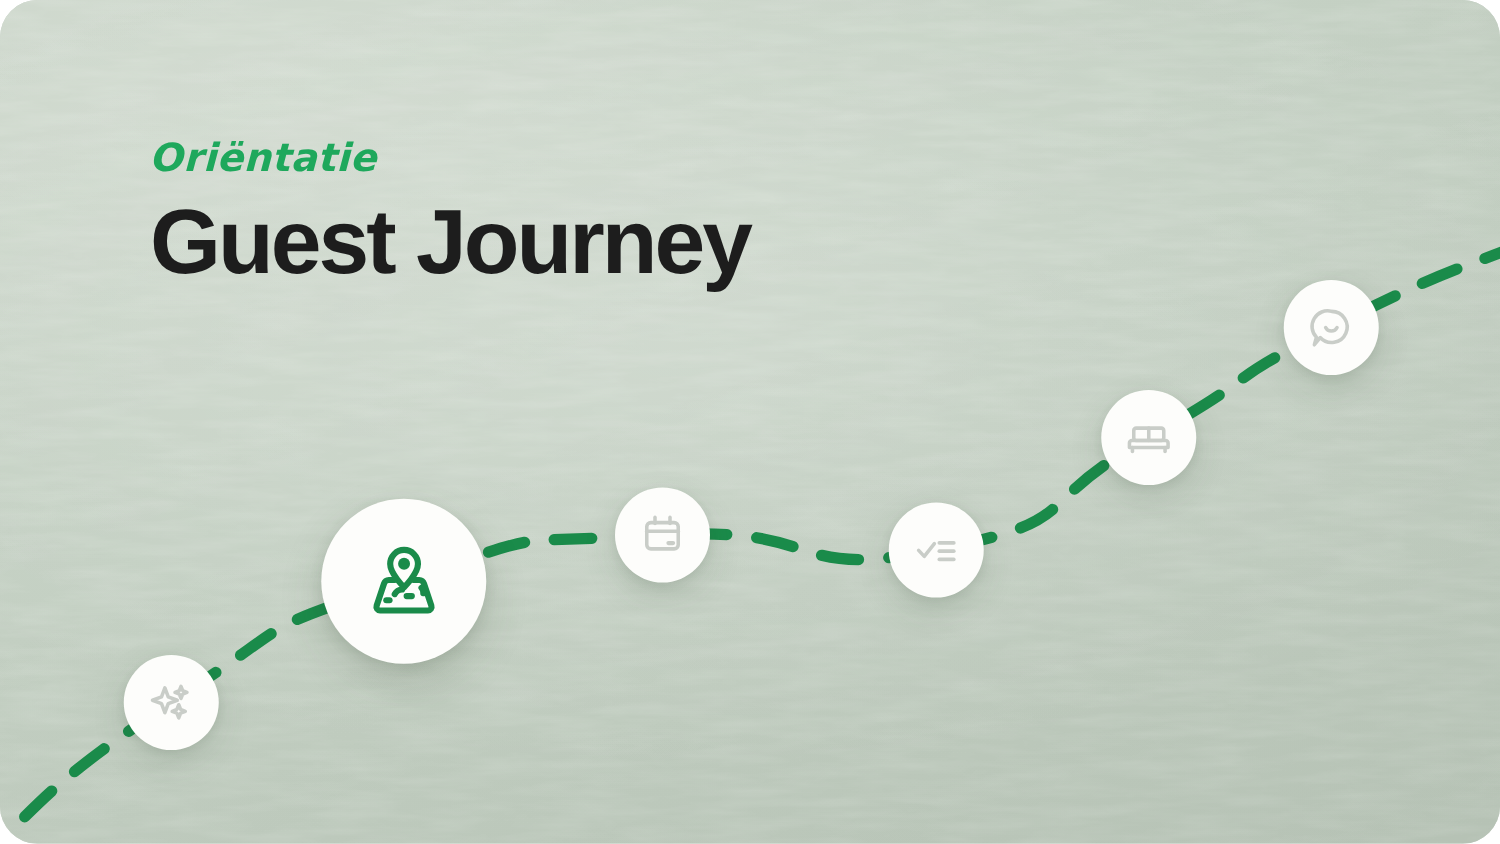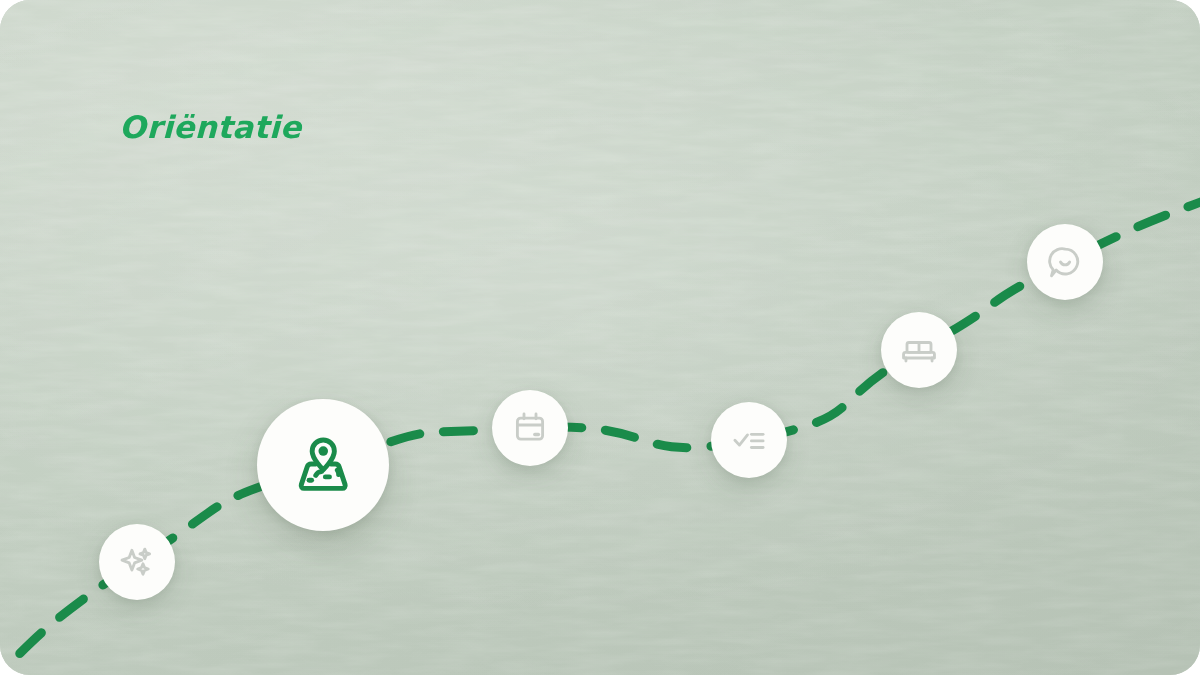--- a/index.html
+++ b/index.html
@@ -131,20 +131,21 @@
   </svg>
 
   <div class="bg-vignette"></div>
 
   <svg class="journey-path" viewBox="0 0 1200 675" aria-hidden="true">
     <path id="journey-line" fill="none" stroke="#1a8b4a" stroke-width="9" stroke-linecap="round" stroke-dasharray="30 24" d="M -20 690 C 30.2 649.0, 27.2 634.0, 137 562 C 246.8 490.0, 197.2 507.9, 323 465 C 448.8 422.1, 393.7 436.0, 530 428 C 666.3 420.0, 624.5 465.0, 749 440 C 873.5 415.0, 817.9 407.0, 919 350 C 1020.1 293.0, 965.5 313.2, 1065 262 C 1164.5 210.8, 1177.2 213.0, 1230 190"></path>
   </svg>
 
   <div class="heading-block">
     <div class="eyebrow">Oriëntatie</div>
+    <h1 class="headline">Guest Journey</h1>
   </div>
 
   <div id="node-layer">
       <div class="node" title="Inspiratie" style="width: 76px; height: 76px; left: 99px; top: 524px; background: rgb(253, 253, 251);">
         <span style="display: block; line-height: 0;">
           <svg width="36" height="36" viewBox="0 0 24 24" fill="none" stroke="#c9cdc8" stroke-width="1.9" stroke-linecap="round" stroke-linejoin="round">
             <path d="M8.6 4.2 L10.4 9.0 L15.2 10.8 L10.4 12.6 L8.6 17.4 L6.8 12.6 L2.0 10.8 L6.8 9.0 Z"></path>
        <path d="M17.2 3.4 L18.1 5.7 L20.4 6.6 L18.1 7.5 L17.2 9.8 L16.3 7.5 L14.0 6.6 L16.3 5.7 Z"></path>
        <path d="M16.0 13.2 L17.0 15.7 L19.5 16.7 L17.0 17.7 L16.0 20.2 L15.0 17.7 L12.5 16.7 L15.0 15.7 Z"></path>
           </svg>

